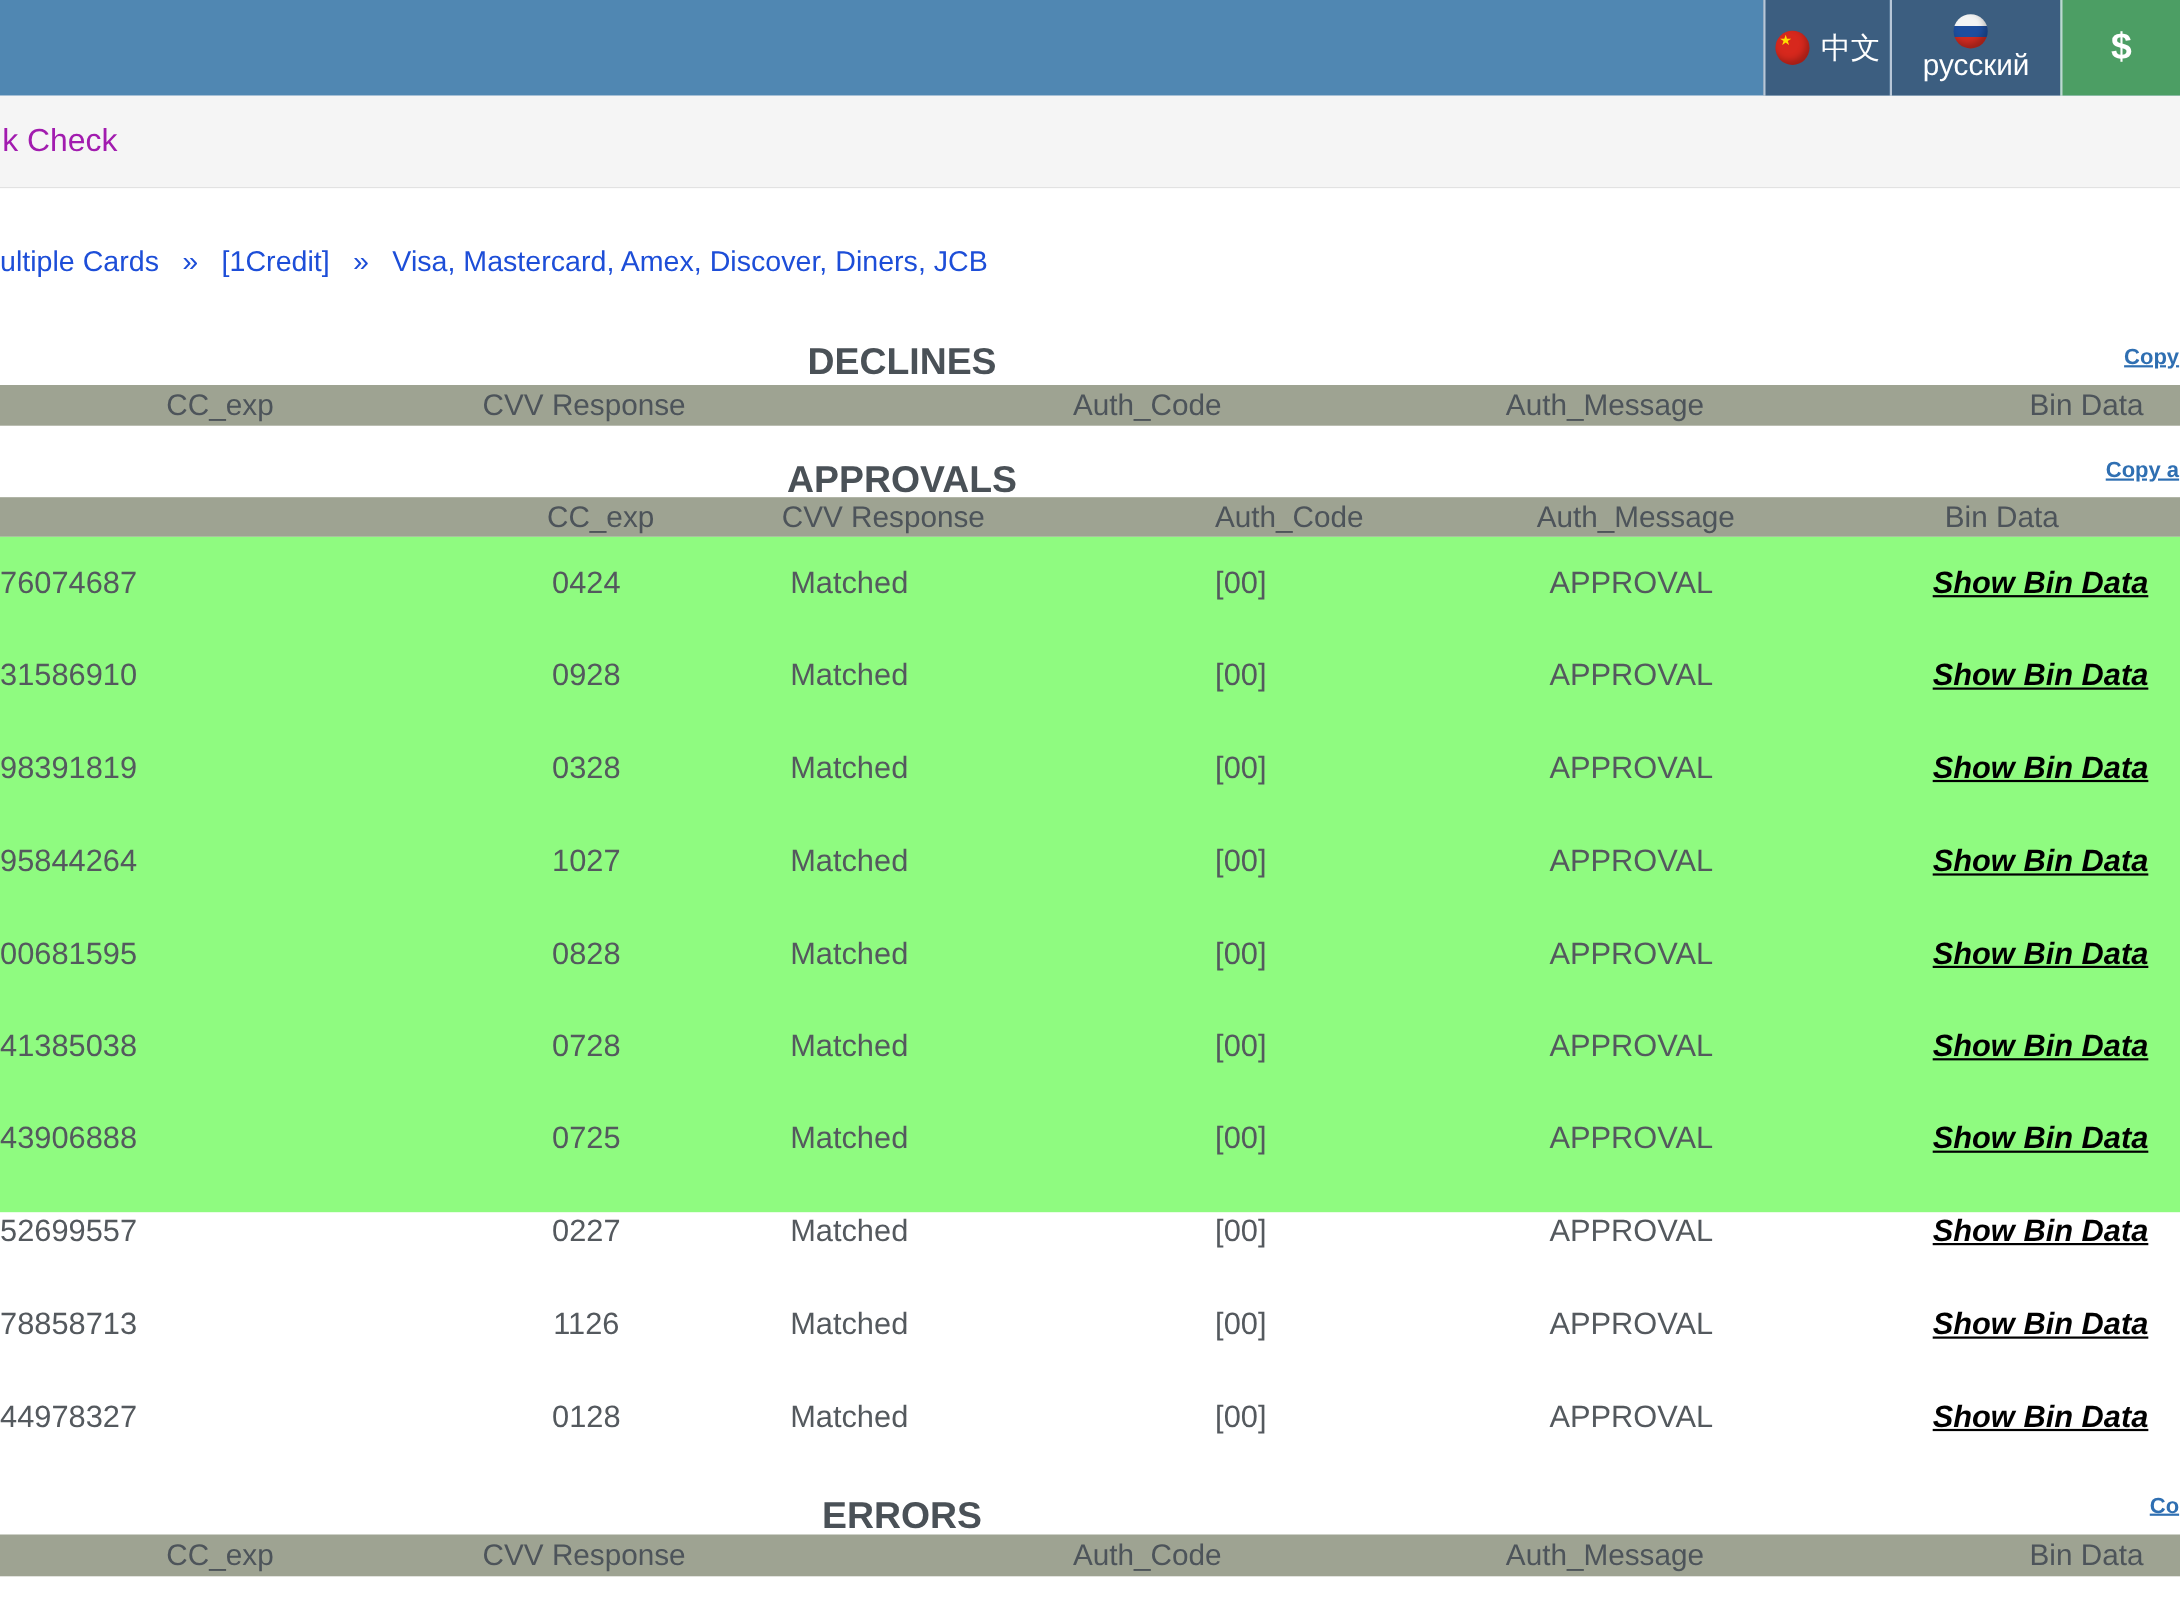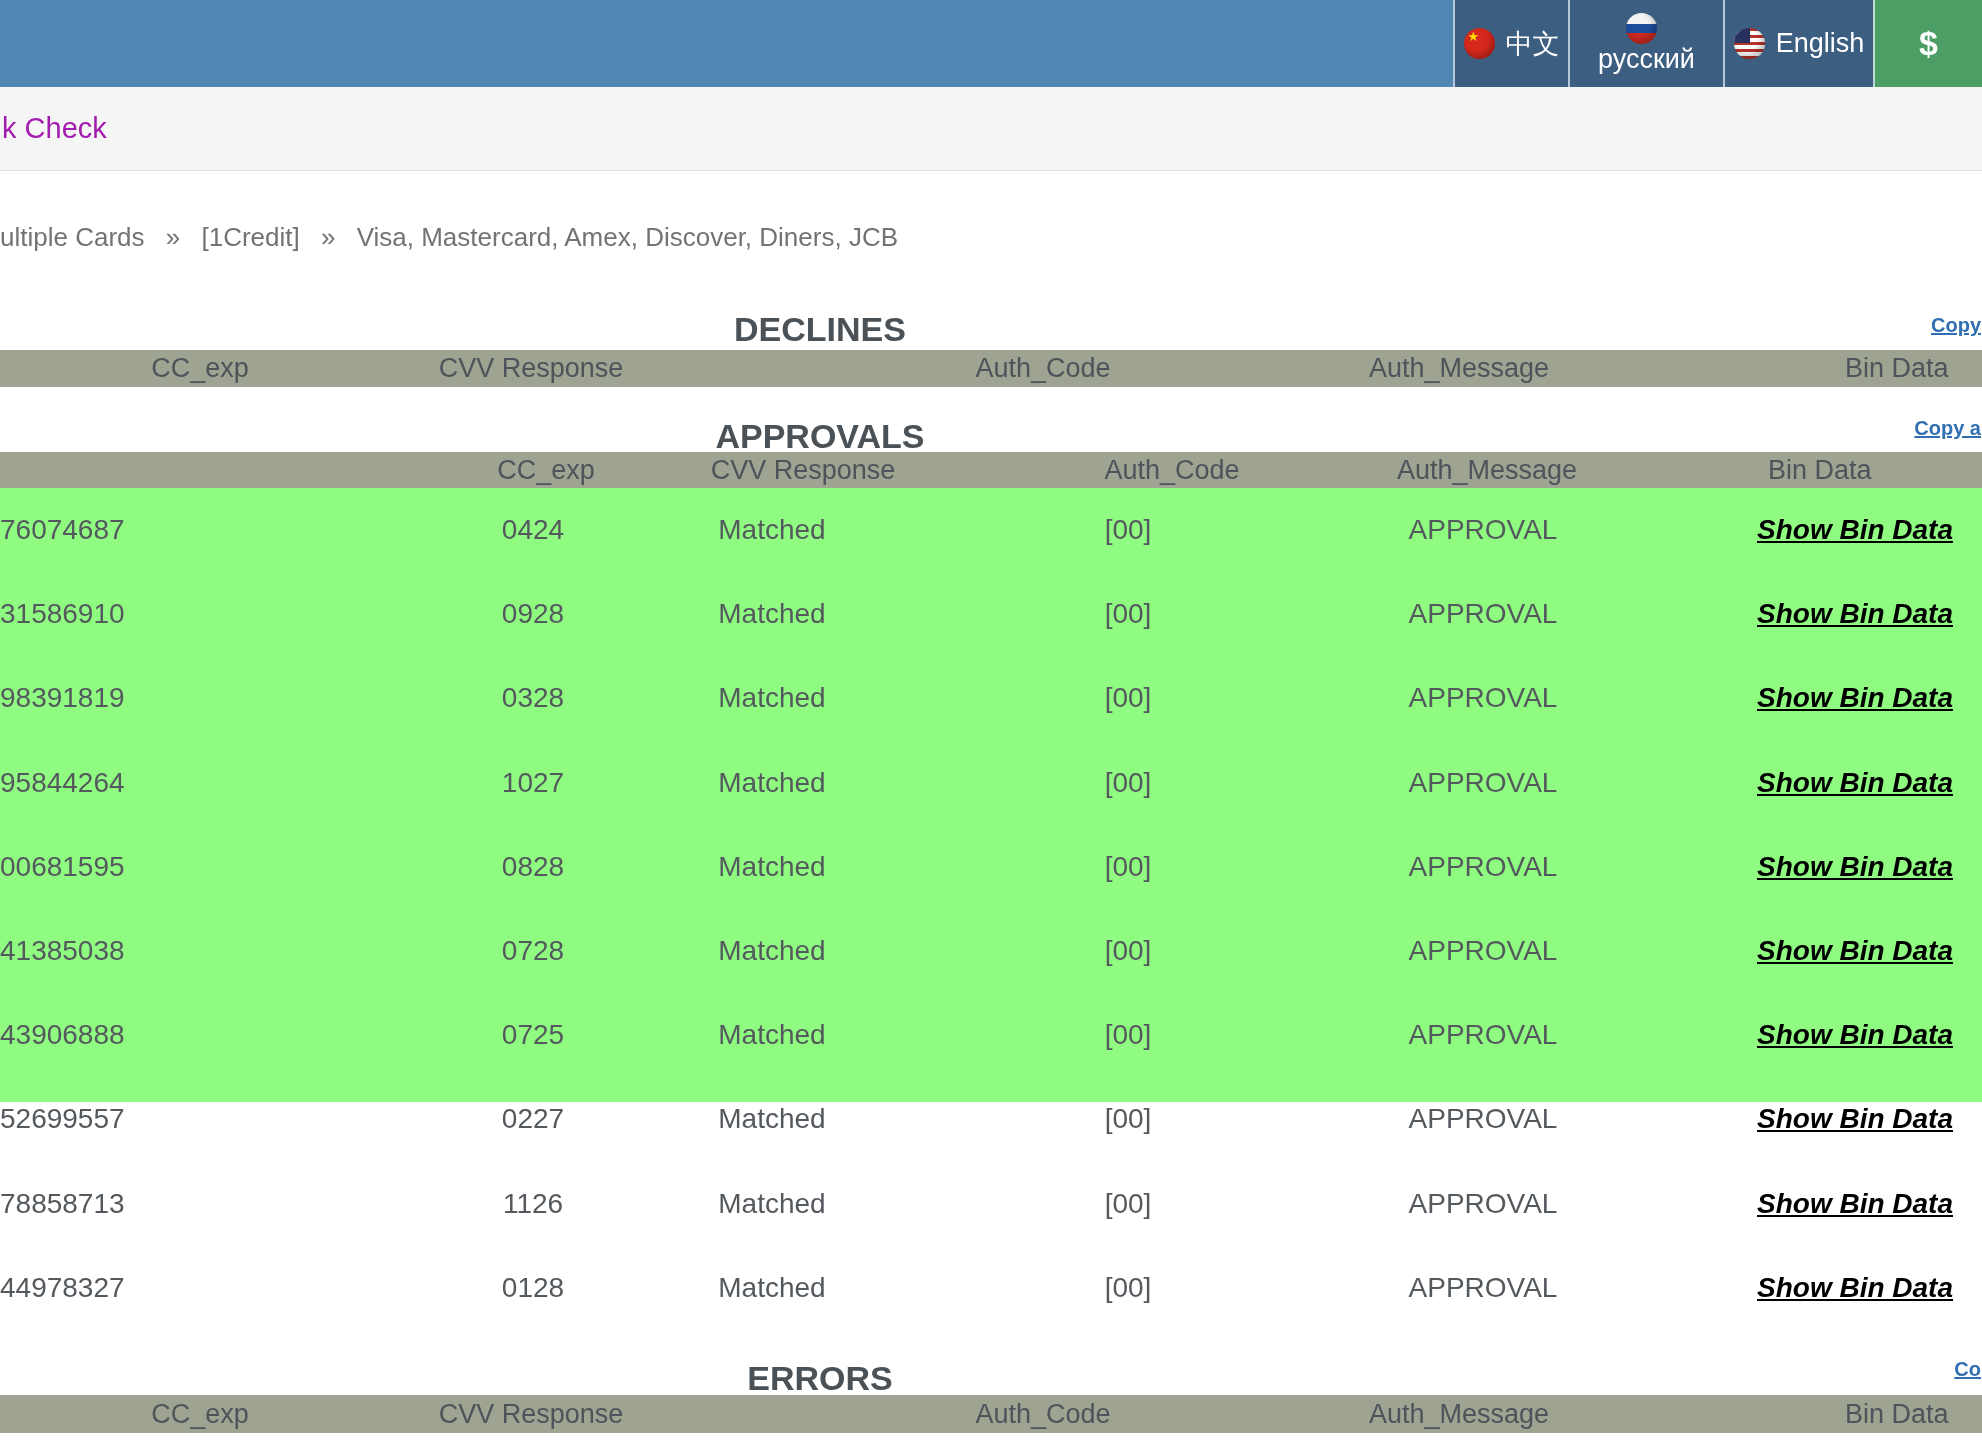--- a/index.html
+++ b/index.html
@@ -24,21 +24,21 @@
   .currency-btn{width:107px;height:87px;background:#4c9e64;color:#fff;display:flex;
                 align-items:center;justify-content:center;font-size:34px;font-weight:bold;
                 cursor:pointer;border-left:2px solid rgba(225,235,245,.75);}
 
   
   .subheader{position:absolute;left:0;top:87px;width:1982px;height:83px;background:#f5f5f5;
              border-bottom:1px solid #e2e2e2;}
   .subheader span{position:absolute;left:2px;top:0;line-height:83px;font-size:29px;color:#a21caf;}
 
   
-  .breadcrumb{position:absolute;left:0;top:221px;height:32px;font-size:26px;color:#737373;
+  .breadcrumb{position:absolute;left:0;top:221px;height:32px;font-size:26px;color:#1d4ed8;
               white-space:nowrap;line-height:32px;text-align:right;}
   .breadcrumb .sep{margin:0 14px;}
 
   
   .sec-title{position:absolute;left:0;width:1640px;text-align:center;font-size:34px;
              font-weight:bold;color:#4a5157;}
   .copy-link{position:absolute;right:1px;font-size:20px;font-weight:bold;color:#2f6fb2;
              text-decoration:underline;white-space:nowrap;cursor:pointer;}
   .hdr-row{position:absolute;left:0;width:1982px;background:#9ea392;}
   .hdr-row span{position:absolute;top:0;font-size:27px;color:#4d545a;white-space:nowrap;}
@@ -84,24 +84,20 @@
 
   <header class="topbar">
     <div class="lang-btn cn">
       <span class="flag flag-cn"></span>
       <span>中文</span>
     </div>
     <div class="lang-btn ru">
       <span class="flag flag-ru"></span>
       <span>русский</span>
     </div>
-    <div class="lang-btn en">
-      <span class="flag flag-us"></span>
-      <span>English</span>
-    </div>
     <div class="currency-btn">
       <span>$</span>
     </div>
   </header>
 
   <div class="subheader">
     <span>k Check</span>
   </div>
 
   <nav class="breadcrumb">

